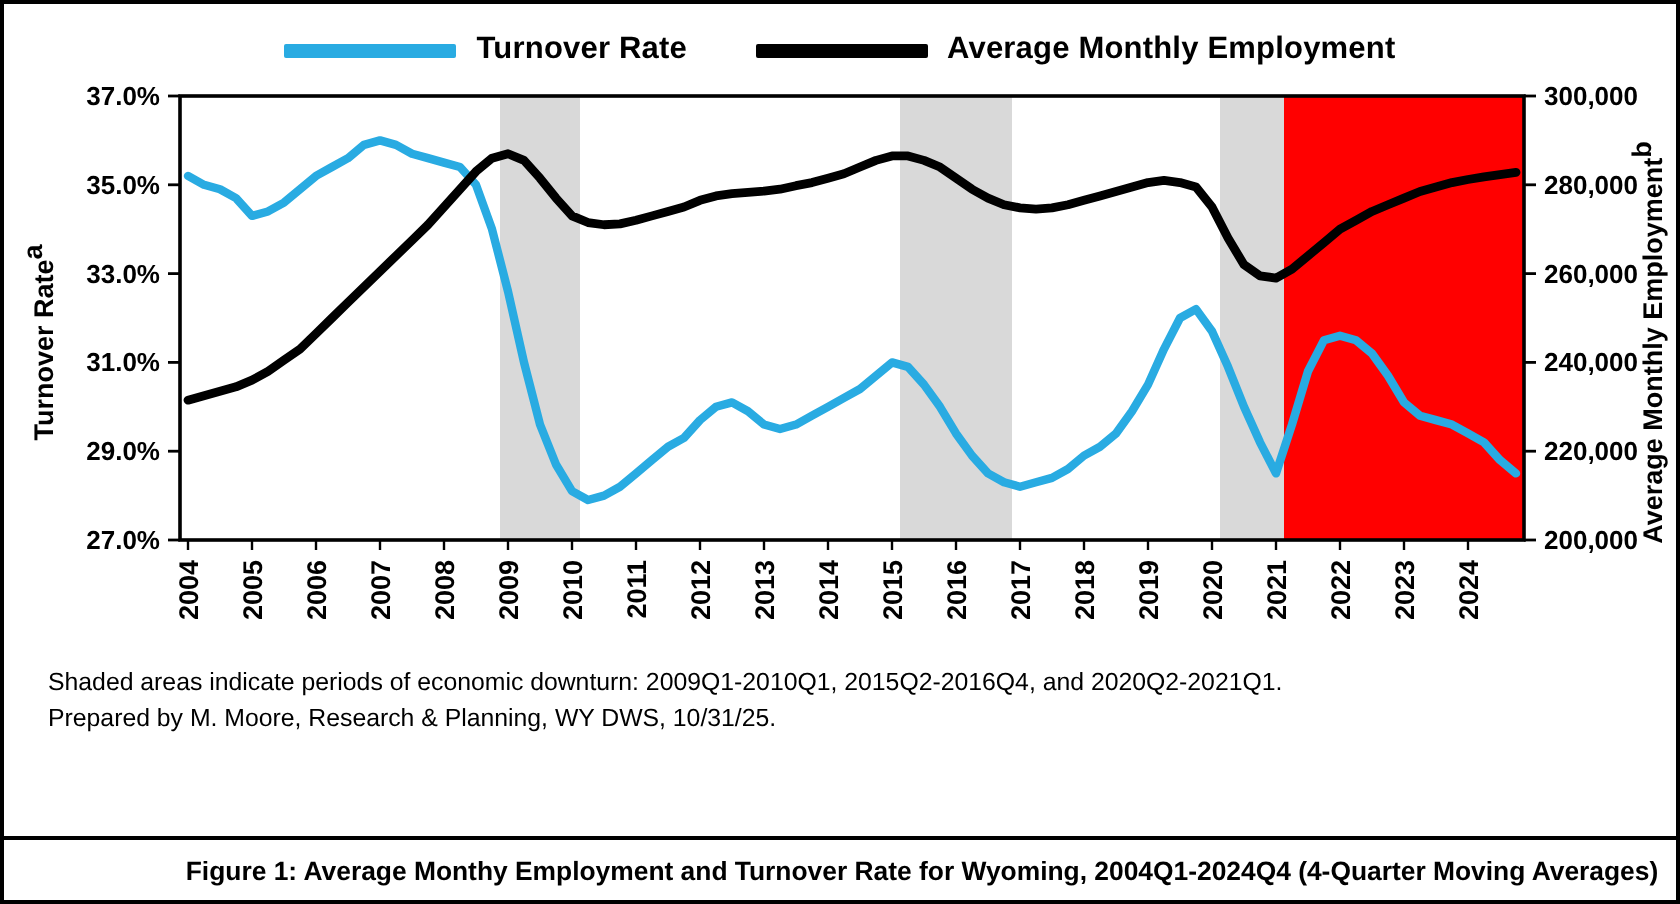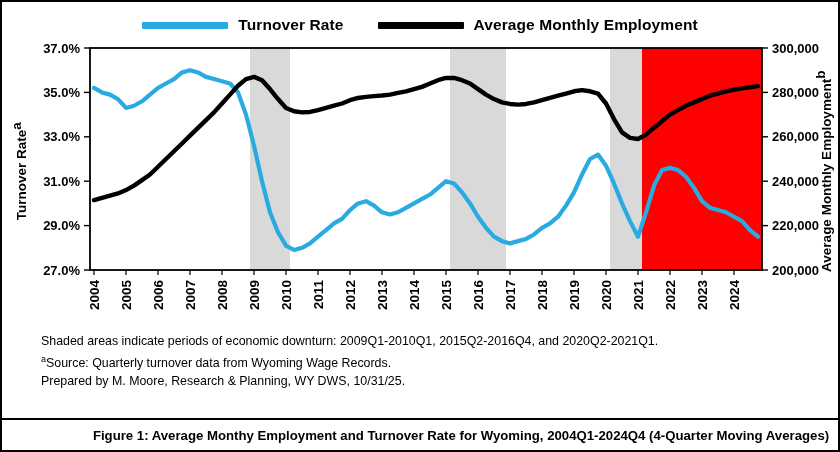--- a/index.html
+++ b/index.html
@@ -18,21 +18,21 @@
   .leg-label{font-size:15.5px;font-weight:700;letter-spacing:.1px;}
   
   #plotwrap{position:absolute;left:0;top:38px;width:836px;height:272px;}
   #ylabel-left{position:absolute;left:6px;top:38px;width:22px;height:262px;display:flex;align-items:center;justify-content:center;}
   #ylabel-left span{transform:rotate(-90deg);white-space:nowrap;font-size:13.5px;font-weight:700;}
   #ylabel-right{position:absolute;right:2px;top:38px;width:24px;height:262px;display:flex;align-items:center;justify-content:center;}
   #ylabel-right span{transform:rotate(-90deg);white-space:nowrap;font-size:13.5px;font-weight:700;}
   .sup{font-size:9px;vertical-align:super;}
   
   #notes{position:absolute;left:22px;top:332px;width:800px;}
-  #notes p{margin:0 0 3px 17px;font-size:12.4px;line-height:15px;}
+  #notes p{margin:0 0 3px 0;font-size:12.4px;line-height:15px;}
   
   #caption-sep{position:absolute;left:0;bottom:30px;width:836px;height:2px;background:#000;}
   #caption{position:absolute;left:0;bottom:0;width:836px;height:30px;display:flex;align-items:center;justify-content:center;margin-left:41px;}
   #caption span{font-size:13.2px;font-weight:700;}
   svg{display:block;}
   text{font-family:"Liberation Sans", sans-serif;}
 </style>
 </head>
 <body>
 
@@ -129,21 +129,20 @@
         <line x1="732" y1="230" x2="732" y2="235" stroke="#000" stroke-width="1.2"></line>
         <text x="737" y="240" text-anchor="end" font-size="13.5" font-weight="bold" fill="#000" transform="rotate(-90 737 240)">2024</text>
         <path d="M92.00 47.96 L100.00 52.40 L108.00 54.62 L116.00 59.06 L124.00 67.94 L132.00 65.72 L140.00 61.28 L148.00 54.62 L156.00 47.96 L164.00 43.52 L172.00 39.08 L180.00 32.42 L188.00 30.20 L196.00 32.42 L204.00 36.86 L212.00 39.08 L220.00 41.30 L228.00 43.52 L236.00 52.40 L244.00 74.60 L252.00 105.68 L260.00 141.20 L268.00 172.28 L276.00 192.26 L284.00 205.58 L292.00 210.02 L300.00 207.80 L308.00 203.36 L316.00 196.70 L324.00 190.04 L332.00 183.38 L340.00 178.94 L348.00 170.06 L356.00 163.40 L364.00 161.18 L372.00 165.62 L380.00 172.28 L388.00 174.50 L396.00 172.28 L404.00 167.84 L412.00 163.40 L420.00 158.96 L428.00 154.52 L436.00 147.86 L444.00 141.20 L452.00 143.42 L460.00 152.30 L468.00 163.40 L476.00 176.72 L484.00 187.82 L492.00 196.70 L500.00 201.14 L508.00 203.36 L516.00 201.14 L524.00 198.92 L532.00 194.48 L540.00 187.82 L548.00 183.38 L556.00 176.72 L564.00 165.62 L572.00 152.30 L580.00 134.54 L588.00 119.00 L596.00 114.56 L604.00 125.66 L612.00 143.42 L620.00 163.40 L628.00 181.16 L636.00 196.70 L644.00 172.28 L652.00 145.64 L660.00 130.10 L668.00 127.88 L676.00 130.10 L684.00 136.76 L692.00 147.86 L700.00 161.18 L708.00 167.84 L716.00 170.06 L724.00 172.28 L732.00 176.72 L740.00 181.16 L748.00 190.04 L756.00 196.70" fill="none" stroke="#29ABE2" stroke-width="4.2" stroke-linejoin="round" stroke-linecap="round"></path>
         <path d="M92.00 160.07 L100.00 157.85 L108.00 155.63 L116.00 153.41 L124.00 150.08 L132.00 145.64 L140.00 140.09 L148.00 134.54 L156.00 126.77 L164.00 119.00 L172.00 111.23 L180.00 103.46 L188.00 95.69 L196.00 87.92 L204.00 80.15 L212.00 72.38 L220.00 63.50 L228.00 54.62 L236.00 45.74 L244.00 39.08 L252.00 36.86 L260.00 40.19 L268.00 49.07 L276.00 59.06 L284.00 67.94 L292.00 71.27 L300.00 72.38 L308.00 71.94 L316.00 70.16 L324.00 67.94 L332.00 65.72 L340.00 63.50 L348.00 60.17 L356.00 57.95 L364.00 56.84 L372.00 56.17 L380.00 55.51 L388.00 54.62 L396.00 52.84 L404.00 51.29 L412.00 49.07 L420.00 46.85 L428.00 43.52 L436.00 40.19 L444.00 37.97 L452.00 37.97 L460.00 40.19 L468.00 43.52 L476.00 49.07 L484.00 54.62 L492.00 59.06 L500.00 62.39 L508.00 63.94 L516.00 64.61 L524.00 63.94 L532.00 62.39 L540.00 60.17 L548.00 57.95 L556.00 55.73 L564.00 53.51 L572.00 51.29 L580.00 50.18 L588.00 51.29 L596.00 53.51 L604.00 63.50 L612.00 79.04 L620.00 92.36 L628.00 97.91 L636.00 99.02 L644.00 94.58 L652.00 87.92 L660.00 81.26 L668.00 74.60 L676.00 70.16 L684.00 65.72 L692.00 62.39 L700.00 59.06 L708.00 55.73 L716.00 53.51 L724.00 51.29 L732.00 49.74 L740.00 48.40 L748.00 47.29 L756.00 46.18" fill="none" stroke="#000000" stroke-width="4.4" stroke-linejoin="round" stroke-linecap="round"></path>
         <rect x="88" y="8" width="672" height="222" fill="none" stroke="#000" stroke-width="1.8"></rect>
       </svg>
   </div>
 
   <div id="notes">
     <p>Shaded areas indicate periods of economic downturn: 2009Q1-2010Q1, 2015Q2-2016Q4, and 2020Q2-2021Q1.</p>
-    <p><span class="sup">a</span><span>Source: Quarterly turnover data from Wyoming Wage Records.</span></p>
     <p>Prepared by M. Moore, Research &amp; Planning, WY DWS, 10/31/25.</p>
   </div>
 
   <div id="caption-sep"></div>
   <div id="caption">
     <span>Figure 1: Average Monthy Employment and Turnover Rate for Wyoming, 2004Q1-2024Q4 (4-Quarter Moving Averages)</span>
   </div>
 
 </div>
 

